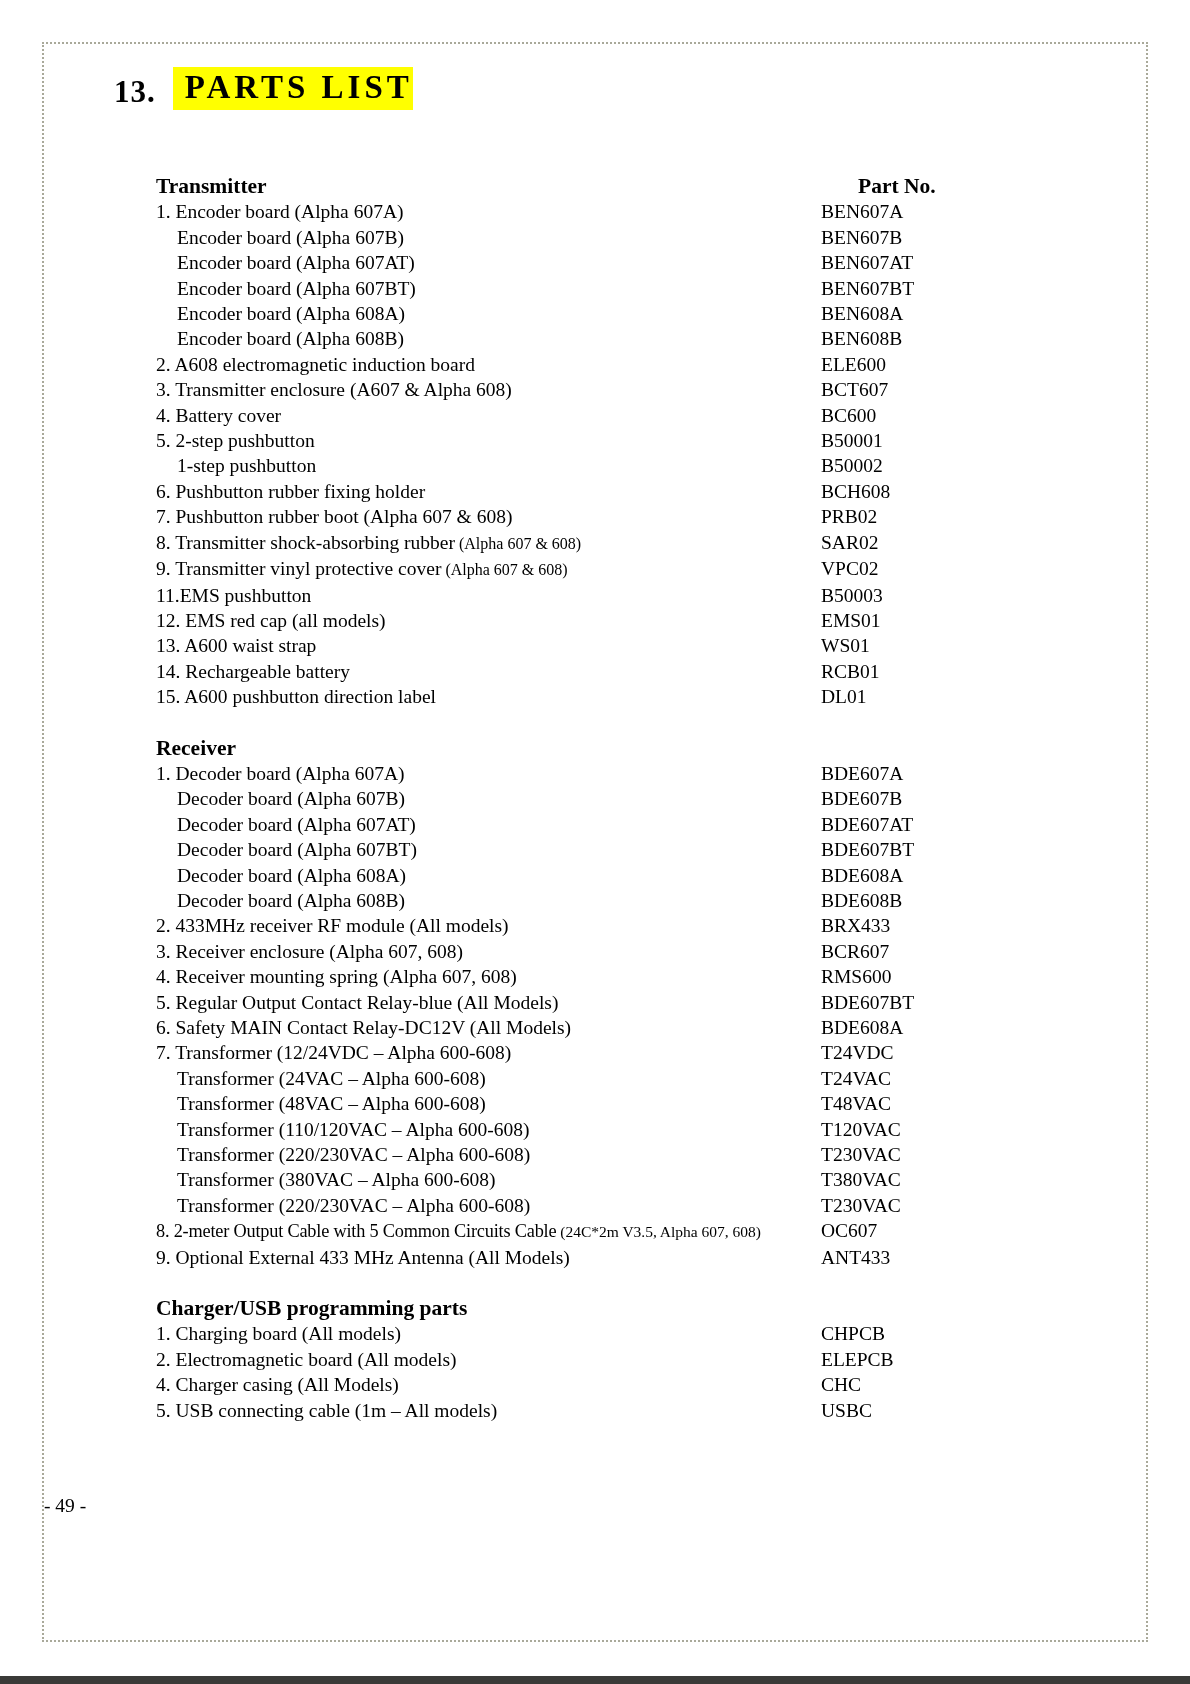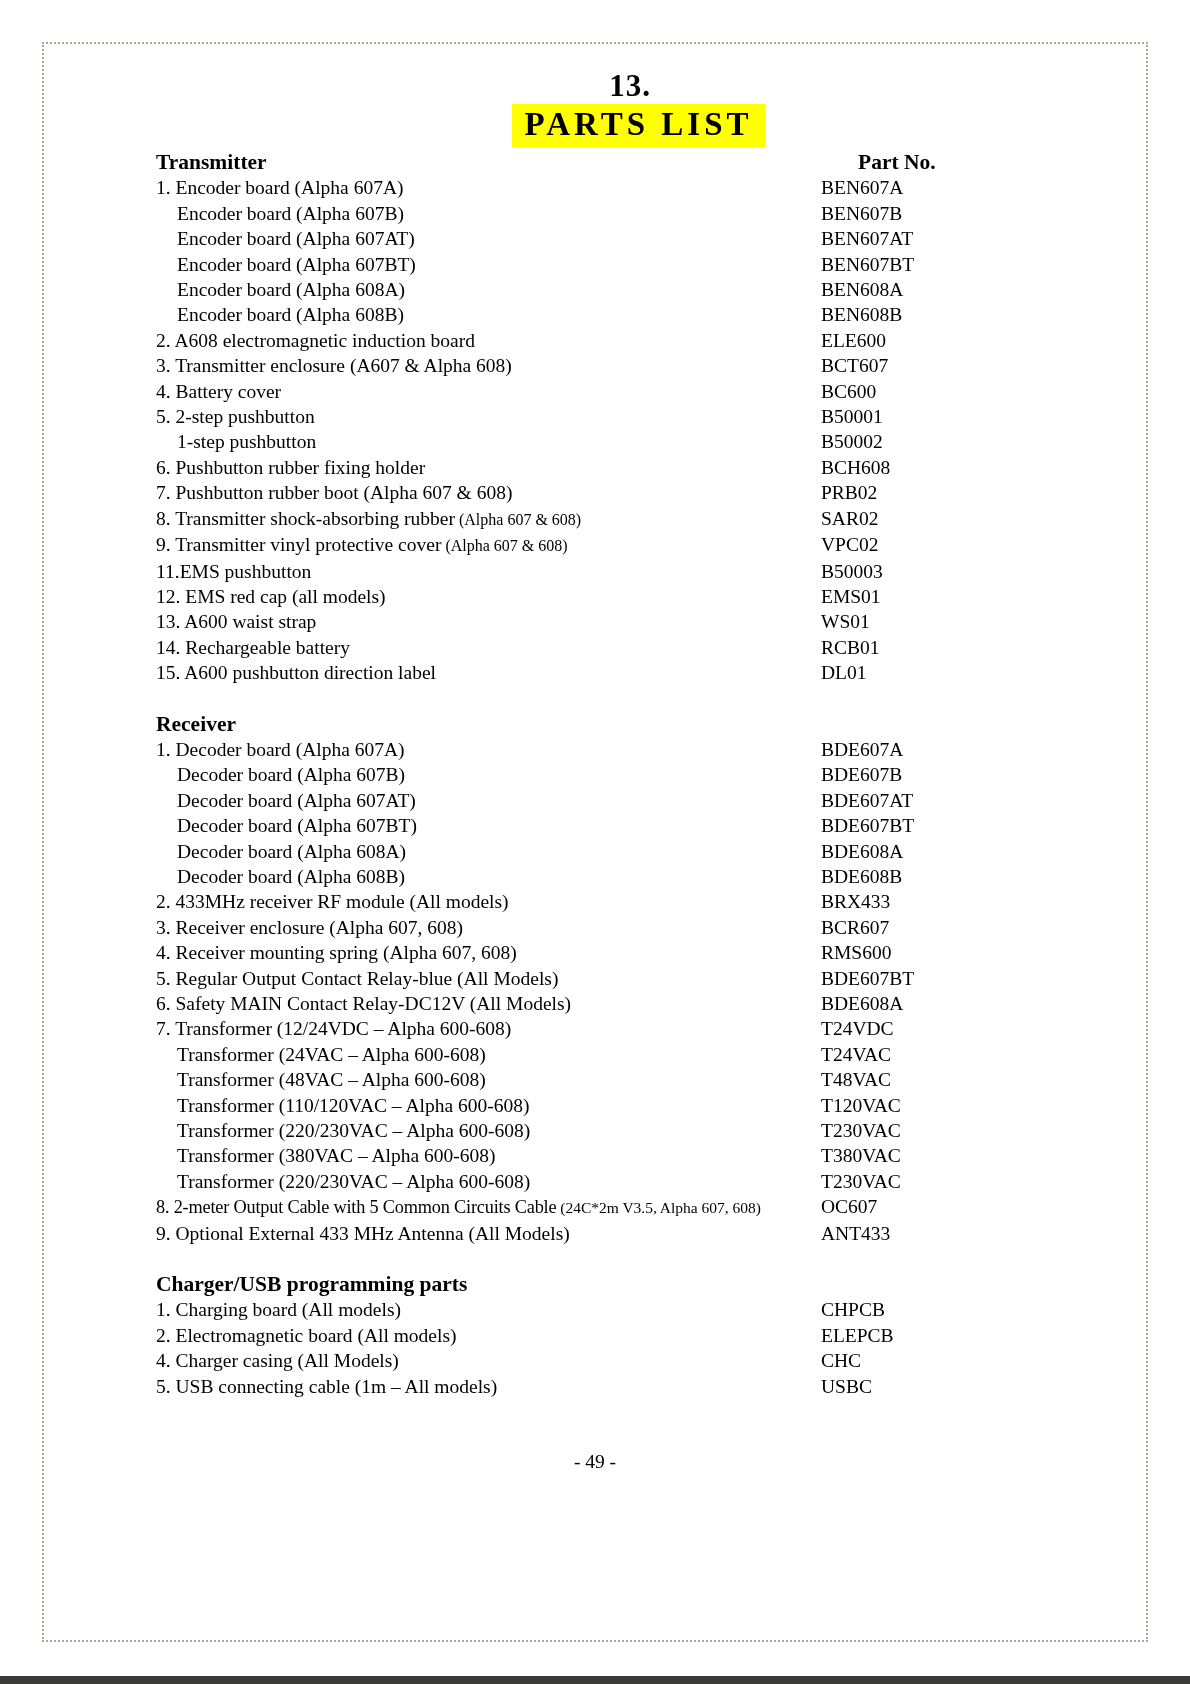--- a/index.html
+++ b/index.html
@@ -16,36 +16,35 @@
     left: 42px;
     top: 42px;
     width: 1106px;
     height: 1600px;
     border: 2px dotted #a9a99a;
   }
   .heading {
     margin: 24px 0 0 70px;
     font-weight: bold;
     display: flex;
-    align-items: center;
+    align-items: flex-end;
     height: 42px;
-    flex-direction: column;
   }
   .heading .num {
     font-size: 31px;
     letter-spacing: 1px;
   }
   .heading .highlight {
     margin-left: 17px;
     font-size: 33px;
     letter-spacing: 4px;
-    padding: 2px 12px 4px 12px;
+    padding: 2px 0 4px 12px;
   }
   .content {
-    margin: 40px 0 0 112px;
+    margin: 64px 0 0 112px;
     width: 950px;
     font-size: 19.5px;
     line-height: 25.4px;
   }
   .section { position: relative; }
   .section + .section { margin-top: 26px; }
   .section-header {
     position: relative;
     font-weight: bold;
     font-size: 21.5px;
@@ -63,22 +62,22 @@
   .row.indent { padding-left: 21px; }
   .row .row-part {
     position: absolute;
     left: 665px;
     top: 0;
   }
   .row .row-text-small { font-size: 16px; }
   .row.compact .row-text-main { font-size: 18.3px; letter-spacing: -0.2px; }
   .row.compact .row-text-small { font-size: 15.5px; text-align: center; }
   .page-number {
-    text-align: center;
-    margin-top: 52px;
+    text-align: left;
+    margin-top: 72px;
     font-size: 19.5px;
   }
   .bottom-strip {
     position: absolute;
     left: 0;
     bottom: 0;
     width: 100%;
     height: 8px;
     background: #3a3a38;
   }

